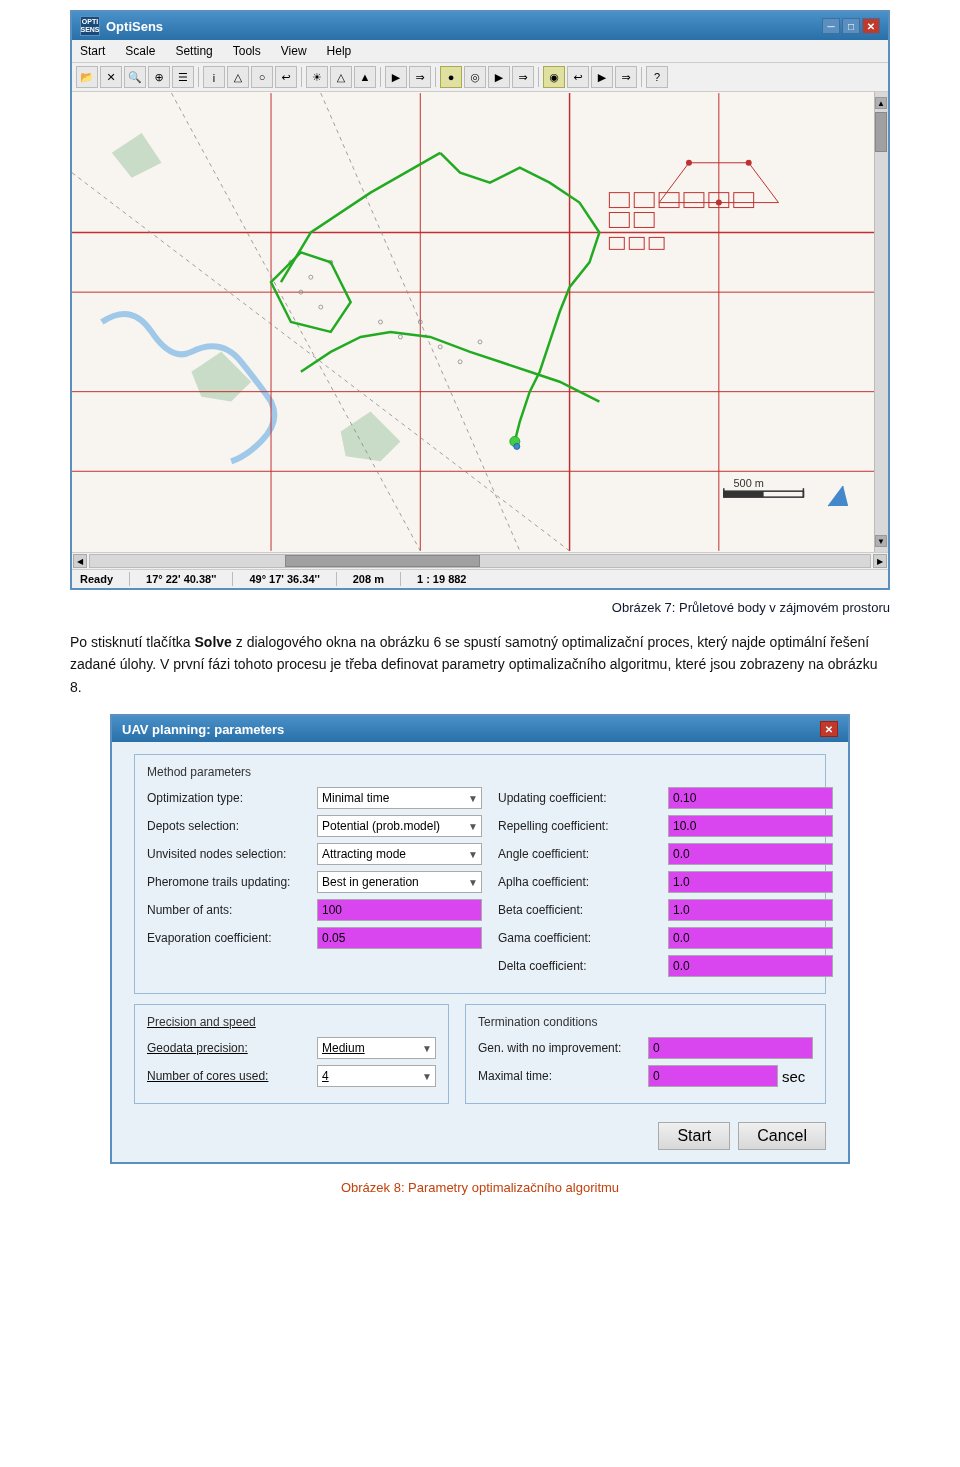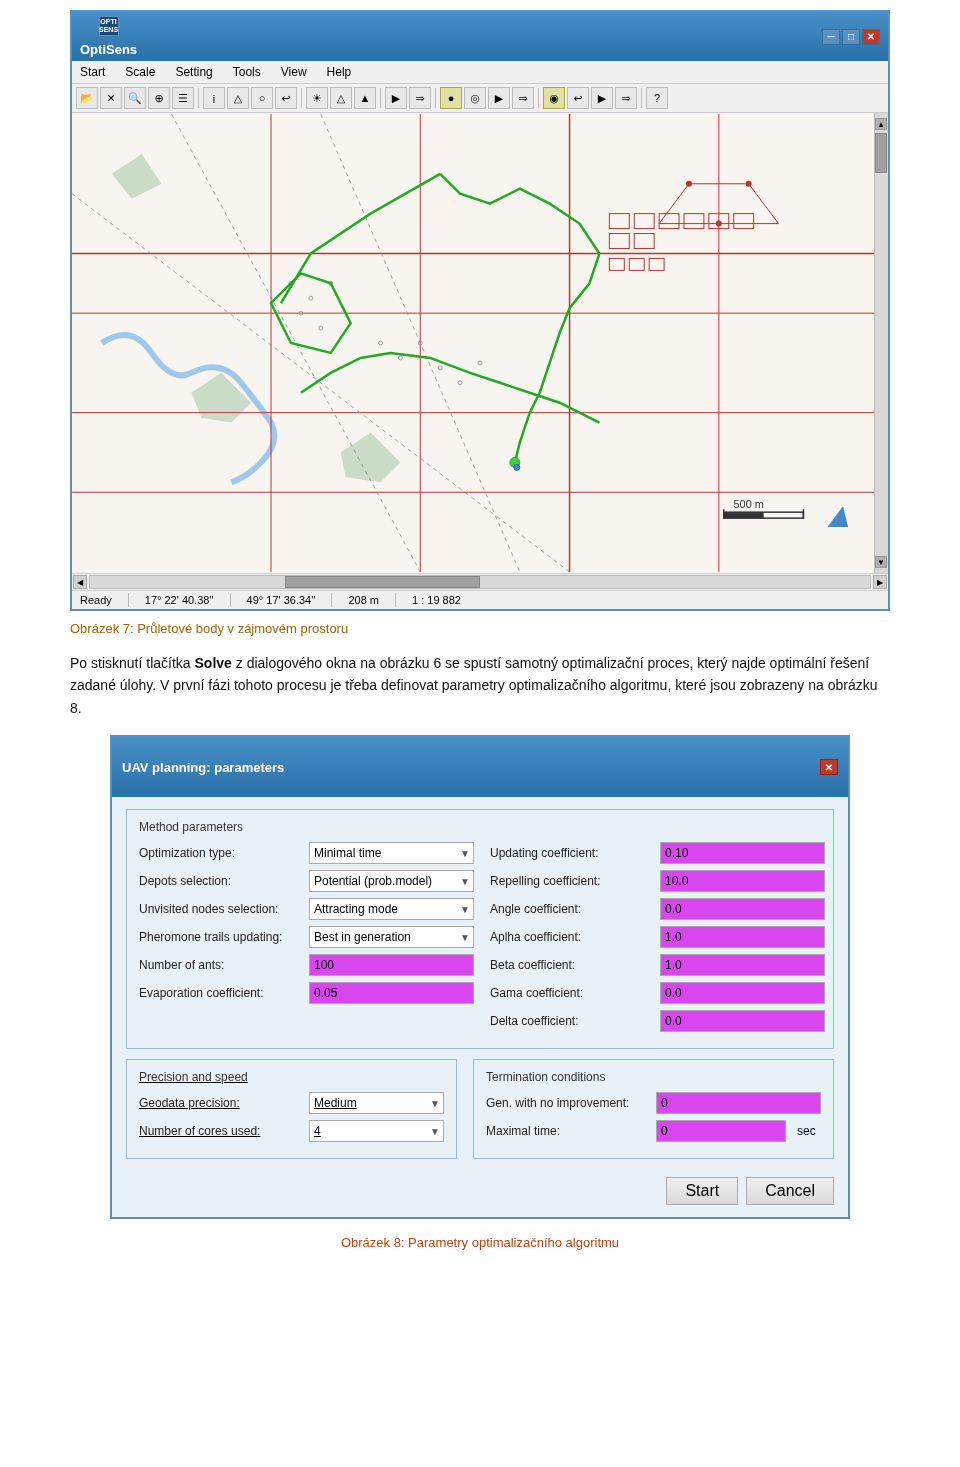--- a/index.html
+++ b/index.html
@@ -25,21 +25,20 @@
       font-weight: bold;
       padding: 4px 8px;
       display: flex;
       align-items: center;
       justify-content: space-between;
     }
     .window-titlebar-left {
       display: flex;
       align-items: center;
       gap: 6px;
-      flex-direction: column;
     }
     .app-icon {
       width: 20px;
       height: 20px;
       background: #1a4a7a;
       border: 1px solid #5a8fc0;
       display: flex;
       align-items: center;
       justify-content: center;
       font-size: 8px;
@@ -118,32 +117,33 @@
     }
 
     .map-statusbar {
       background: #f0f0f0;
       border-top: 1px solid #ccc;
       padding: 2px 8px;
       font-size: 11px;
       display: flex;
       gap: 16px;
       align-items: center;
+      font-weight: bold;
     }
     .status-sep {
       width: 1px;
       height: 14px;
       background: #bbb;
     }
 
     
     .figure-caption {
-      text-align: left;
+      text-align: right;
       font-size: 13px;
-      color: #a16207;
+      color: #0f172a;
       margin: 10px auto;
       width: 820px;
     }
 
     
     .text-content {
       width: 820px;
       margin: 16px auto;
       font-size: 14px;
       line-height: 1.6;
@@ -165,39 +165,39 @@
     .dialog-window {
       width: 740px;
       background: #e8f0f8;
       border: 2px solid #5a8fc0;
     }
     .dialog-titlebar {
       background: linear-gradient(to bottom, #4a90c8 0%, #2a70a8 100%);
       color: white;
       font-size: 13px;
       font-weight: bold;
-      padding: 22px 10px;
+      padding: 5px 10px;
       display: flex;
       align-items: center;
       justify-content: space-between;
     }
     .dialog-close-btn {
       width: 18px;
       height: 16px;
       background: #c0392b;
       border: 1px solid #a02010;
       display: flex;
       align-items: center;
       justify-content: center;
       font-size: 10px;
       color: white;
       cursor: pointer;
     }
     .dialog-body {
-      padding: 12px 14px;
+      padding: 12px 22px;
       background: #e8f0f8;
     }
     .dialog-section-label {
       font-size: 12px;
       color: #333;
       margin-bottom: 8px;
       font-weight: normal;
     }
     .dialog-group {
       background: #e8f0f8;
@@ -611,21 +611,21 @@
         <div class="dialog-col">
           <div class="dialog-group" style="min-height:100px;">
             <div class="dialog-section-label">Termination conditions</div>
             <div class="param-row">
               <span class="param-label">Gen. with no improvement:</span>
               <input class="param-input" type="text" value="0" style="">
             </div>
             <div class="param-row">
               <span class="param-label">Maximal time:</span>
               <input class="param-input" type="text" value="0" style="flex: 0 0 auto; width: 130px;">
-              <span style="margin-left:11px;font-size:12px;">sec</span>
+              <span style="margin-left:4px;font-size:15px;">sec</span>
             </div>
           </div>
         </div>
       </div>
 
       <div class="dialog-bottom-row">
         <button class="dialog-btn">Start</button>
         <button class="dialog-btn">Cancel</button>
       </div>
     </div>

